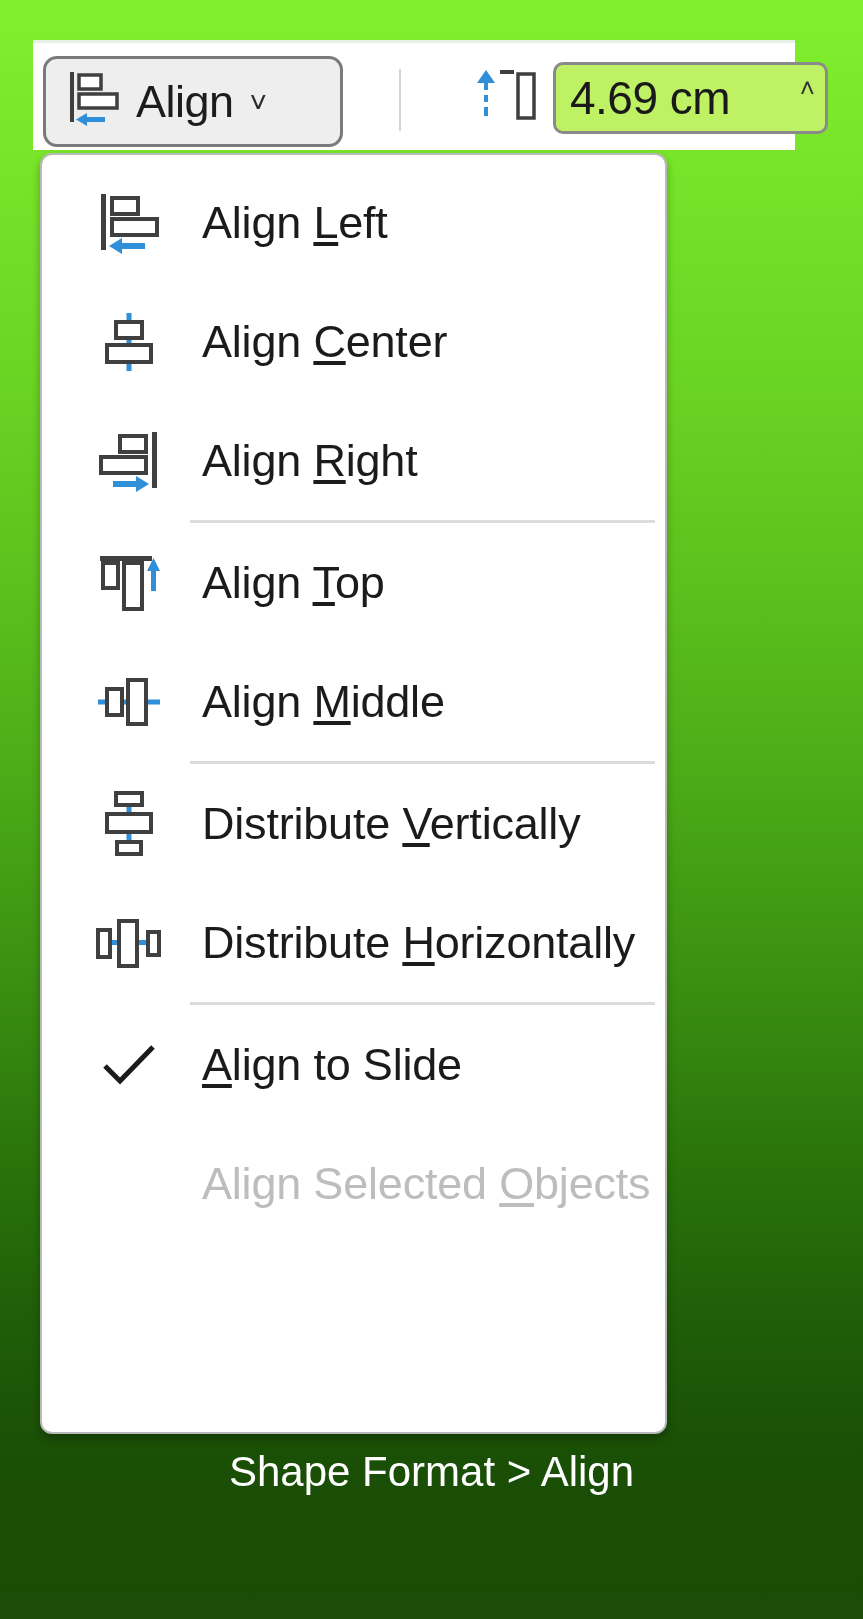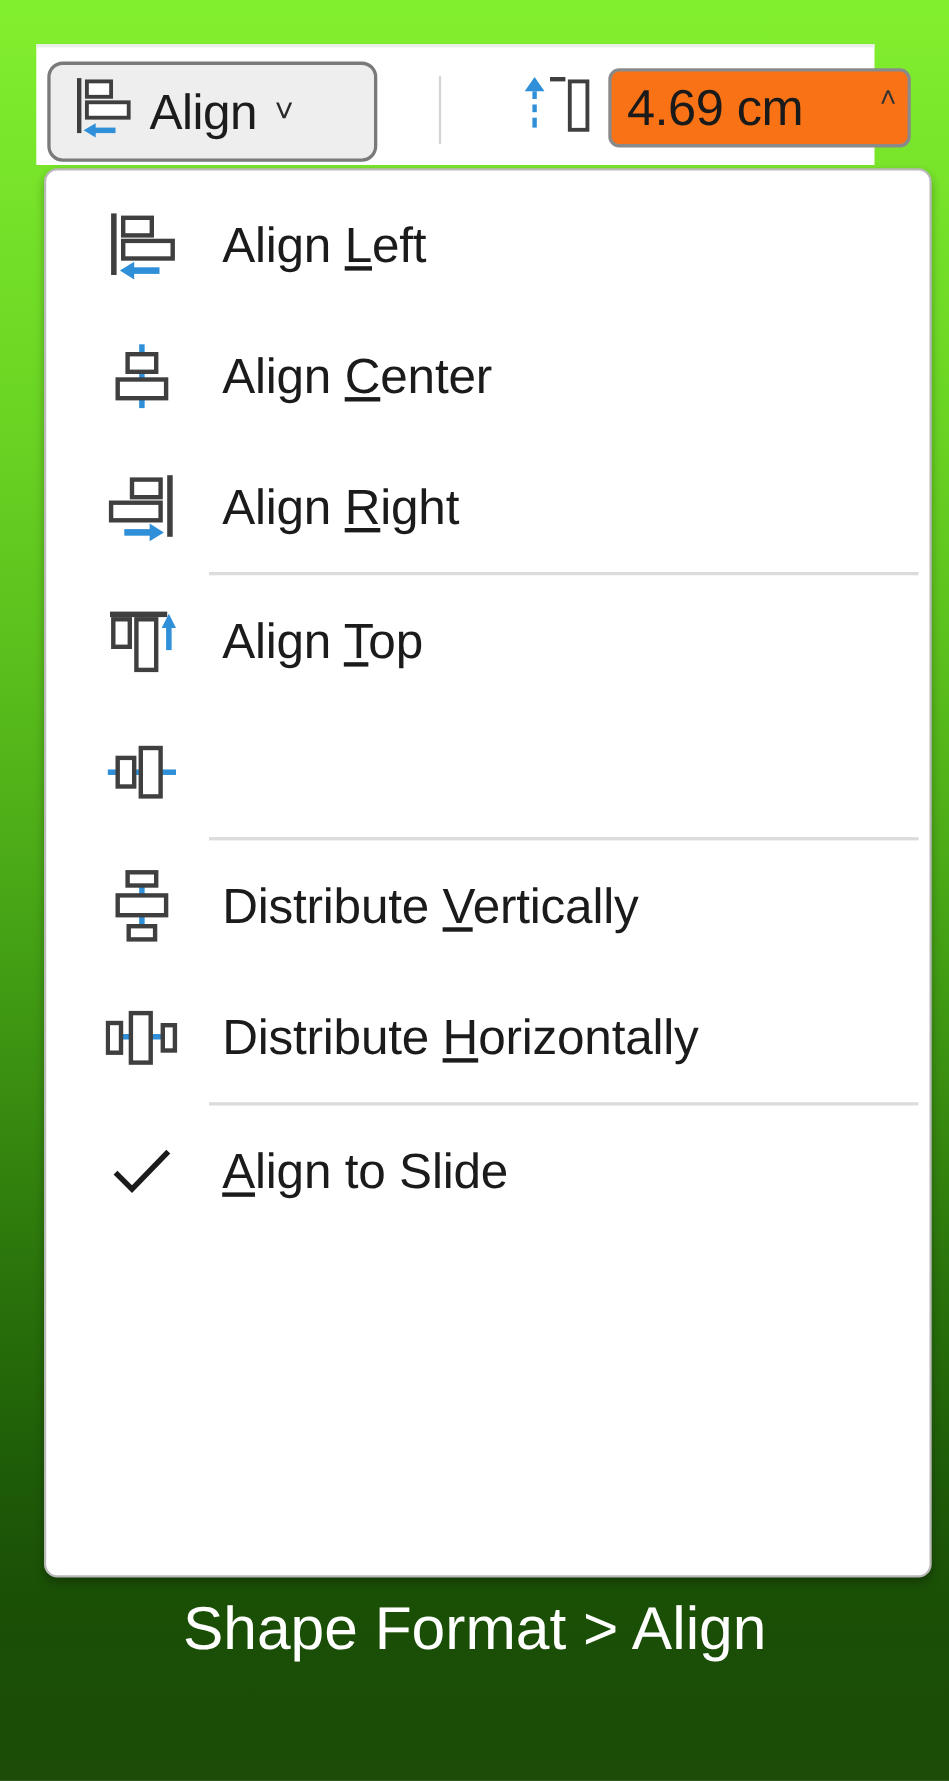--- a/index.html
+++ b/index.html
@@ -86,21 +86,21 @@
     left: 440px;
     top: 22px;
     display: flex;
     align-items: center;
     z-index: 3;
   }
   .height-field {
     margin-left: 14px;
     width: 275px;
     height: 72px;
-    background: #f97316;
+    background: #bef264;
     border: 3px solid #8a8a8a;
     border-radius: 10px;
     display: flex;
     align-items: center;
     padding-left: 14px;
     position: relative;
     overflow: hidden;
   }
   .height-field .val {
     font-size: 46px;
@@ -115,21 +115,21 @@
     font-size: 26px;
     color: #333;
     line-height: 1;
   }
 
   
   #align-menu {
     position: absolute;
     left: 7px;
     top: 113px;
-    width: 807px;
+    width: 627px;
     height: 1281px;
     background: #ffffff;
     border: 2px solid #b9b9b9;
     border-radius: 12px;
     box-shadow: 0 5px 9px rgba(0,0,0,0.28);
     z-index: 5;
     padding-top: 8px;
   }
 
   .menu-item {
@@ -177,21 +177,21 @@
   }
 
   
   #caption {
     position: absolute;
     left: 0;
     top: 1448px;
     width: 863px;
     text-align: center;
     color: #ffffff;
-    font-size: 55px;
+    font-size: 42px;
     font-family: "Liberation Sans", sans-serif;
     letter-spacing: 0px;
     white-space: nowrap;
   }
 </style>
 </head>
 <body>
 
 <div id="screenshot-card">
 
@@ -295,20 +295,21 @@
     </div>
 
     <div class="menu-item">
       <span class="mi-icon">
         <svg width="66" height="66" viewBox="0 0 66 66">
           <rect x="2" y="30.5" width="62" height="5" fill="#2f8fd8"></rect>
           <rect x="11" y="20" width="15" height="26" fill="#fff" stroke="#3f3f3f" stroke-width="4"></rect>
           <rect x="32" y="11" width="18" height="44" fill="#fff" stroke="#3f3f3f" stroke-width="4"></rect>
         </svg>
       </span>
+      <span class="mi-label"><span>Align </span><u>M</u><span>iddle</span></span>
     </div>
 
 
     <div class="menu-sep"></div>
 
     <div class="menu-item">
       <span class="mi-icon">
         <svg width="66" height="66" viewBox="0 0 66 66">
           <rect x="30.5" y="9" width="5" height="48" fill="#2f8fd8"></rect>
           <rect x="20" y="2" width="26" height="12" fill="#fff" stroke="#3f3f3f" stroke-width="4"></rect>
@@ -337,18 +338,19 @@
       <span class="mi-check">
         <svg width="56" height="46" viewBox="0 0 56 46">
           <polyline points="4,24 19,39 52,5" fill="none" stroke="#1b1b1b" stroke-width="5"></polyline>
         </svg>
       </span>
       <span class="mi-label"><span></span><u>A</u><span>lign to Slide</span></span>
     </div>
 
     <div class="menu-item disabled">
       <span class="mi-check"></span>
+      <span class="mi-label"><span>Align Selected </span><u>O</u><span>bjects</span></span>
     </div>
 
   </div>
 </div>
 
 <div id="caption">Shape Format &gt; Align</div>
 
 </body></html>

